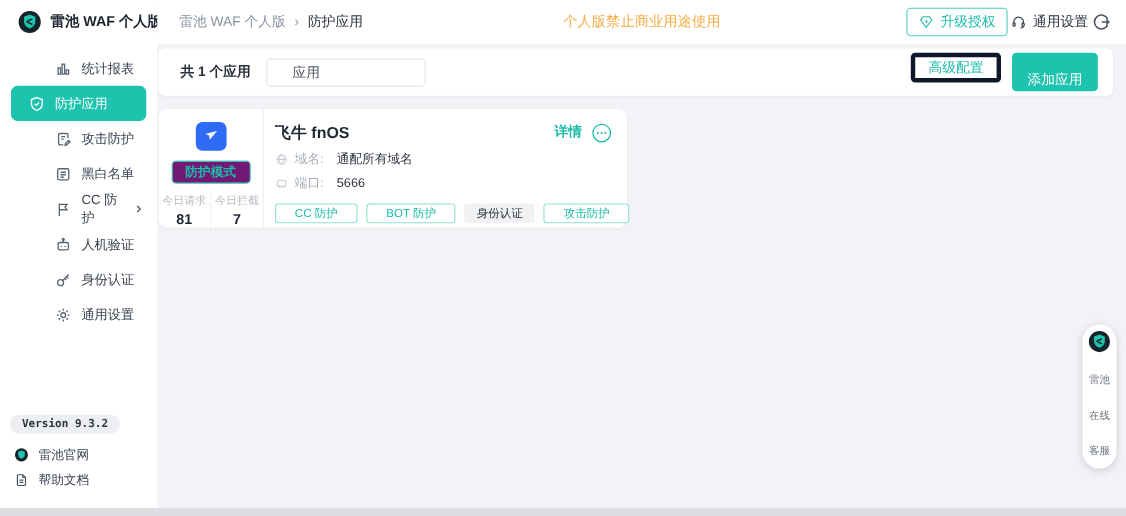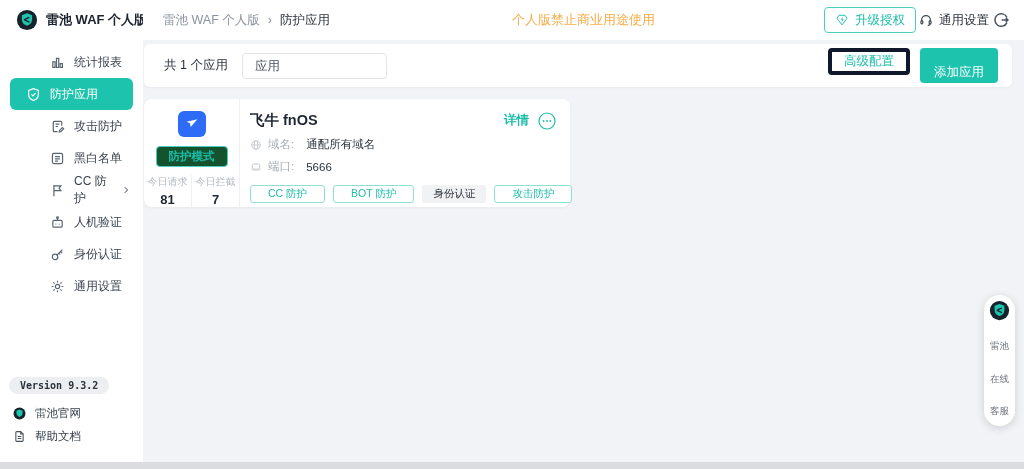--- a/index.html
+++ b/index.html
@@ -34,32 +34,32 @@
   .warning-text { position:absolute; left:0; right:0; text-align:center; font-size:13px; color:var(--warning); pointer-events:none; }
   .topbar-actions { margin-left:auto; display:flex; align-items:center; gap:3px; z-index:1; }
   .upgrade-btn { display:flex; align-items:center; gap:6px; height:26px; padding:0 10px; font-size:12.5px; color:#1bbca9; background:#fff; border:1px solid #49cfbd; border-radius:4px; cursor:pointer; }
   .upgrade-btn .nicon { width:14px; height:14px; display:flex; }
   .community-btn { display:flex; align-items:center; gap:6px; font-size:12.5px; color:#2a313c; background:none; border:none; cursor:pointer; font-family:inherit; }
   .community-btn .nicon { width:14px; height:14px; display:flex; color:#3a4350; }
   .logout-btn { display:flex; width:18px; height:18px; color:#4a525e; background:none; border:none; cursor:pointer; }
 
   .content { flex:1; padding:4px 12px 0 1px; }
   .toolbar { background:#fff; border-radius:6px; height:43px; display:flex; align-items:center; padding:0 14px 0 20px; box-shadow:0 1px 2px rgba(31,45,61,.04); }
-  .count-label { font-size:12.5px; color:#2a313c; margin-right:14px; white-space:nowrap; }
-  .search-input { width:145px; height:26px; border:1px solid #e1e5ea; border-radius:4px; padding:0 12px; font-size:12.5px; color:#434a55; outline:none; font-family:inherit; }
+  .count-label { font-size:12.5px; color:#2a313c; margin-right:14px; white-space:nowrap;font-weight:bold; }
+  .search-input { width:145px; height:26px; border:1px solid #e1e5ea; border-radius:4px; padding:0 23px; font-size:12.5px; color:#434a55; outline:none; font-family:inherit; }
   .search-input::placeholder { color:#4c535f; opacity:1; }
   .toolbar-actions { margin-left:auto; display:flex; gap:10px; }
   .btn-outline { height:27px; padding:0 12px; font-size:12.5px; color:#1bbca9; background:#fff; border:4px solid #0f172a; border-radius:4px; cursor:pointer; font-family:Liberation Serif, serif; }
   .btn-primary { height:35px; padding:16px 14px; font-size:12.5px; color:#fff; background:var(--accent); border:none; border-radius:4px; cursor:pointer; font-family:inherit; }
 
   
   .app-card { margin-top:12px; width:426px; height:108px; background:#fff; border-radius:8px; box-shadow:0 1px 3px rgba(31,45,61,.05); display:flex; }
   .card-left { width:96px; flex-shrink:0; border-right:1px solid #eef0f3; display:flex; flex-direction:column; align-items:center; padding-top:12px; }
   .app-icon { width:28px; height:28px; border-radius:6px; background:var(--appblue); display:flex; align-items:center; justify-content:center; }
-  .mode-btn { margin-top:9px; height:22px; padding:0 12px; font-size:11.5px; font-weight:bold; color:#1bbca9; background:#14532d; border:1px solid #49cfbd; border-radius:4px; cursor:pointer; font-family:inherit; white-space:nowrap; }
+  .mode-btn { margin-top:9px; height:22px; padding:0 12px; font-size:11.5px; font-weight:bold; color:#1bbca9; background:#701a75; border:1px solid #49cfbd; border-radius:4px; cursor:pointer; font-family:inherit; white-space:nowrap; }
   .stats { display:flex; margin-top:8px; width:100%; }
   .stat { flex:1; text-align:center; }
   .stat + .stat { border-left:1px solid #eef0f3; }
   .stat-label { font-size:10px; color:#b3bac3; white-space:nowrap; }
   .stat-value { font-size:13px; font-weight:bold; color:#1f2733; margin-top:3px; }
 
   .card-right { flex:1; padding:12px 14px 0 10px; min-width:0; }
   .title-row { display:flex; align-items:center; }
   .app-name { font-size:14.5px; font-weight:bold; color:#1f2733; }
   .title-actions { margin-left:auto; display:flex; align-items:center; gap:9px; }

